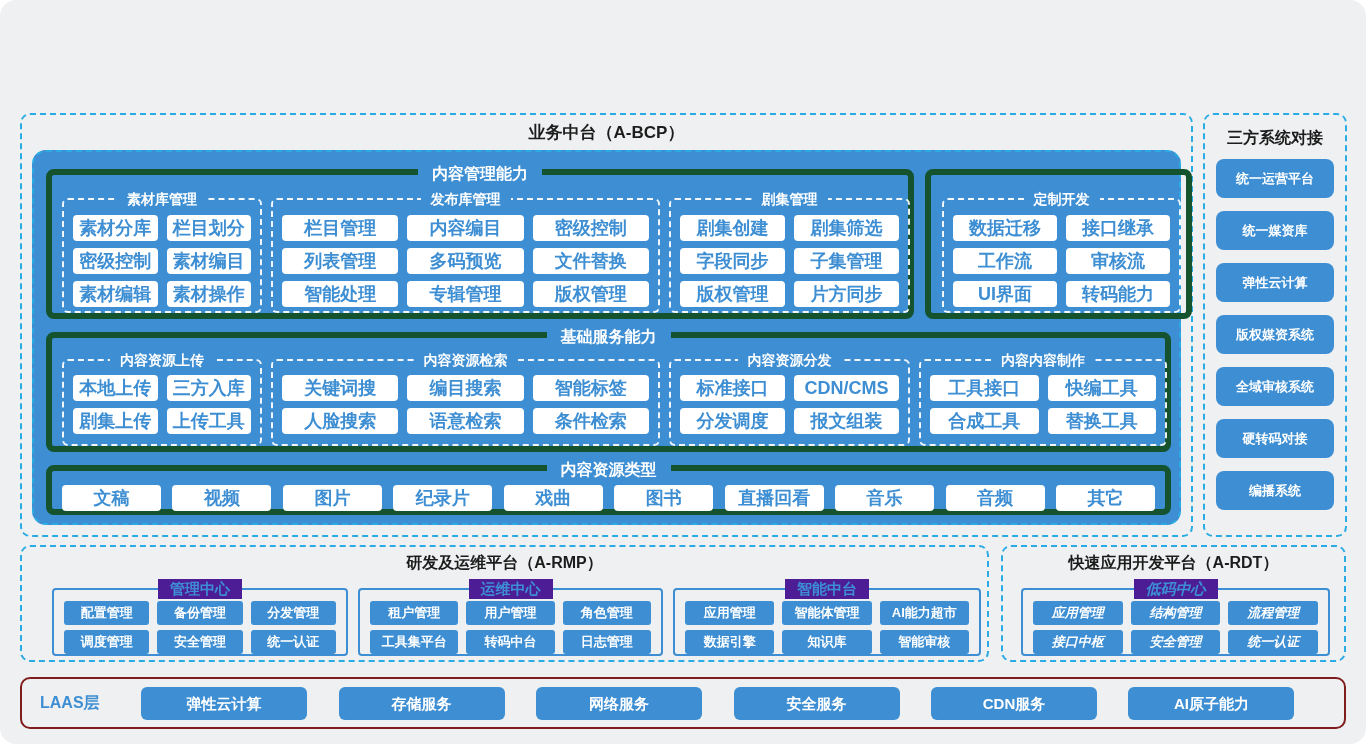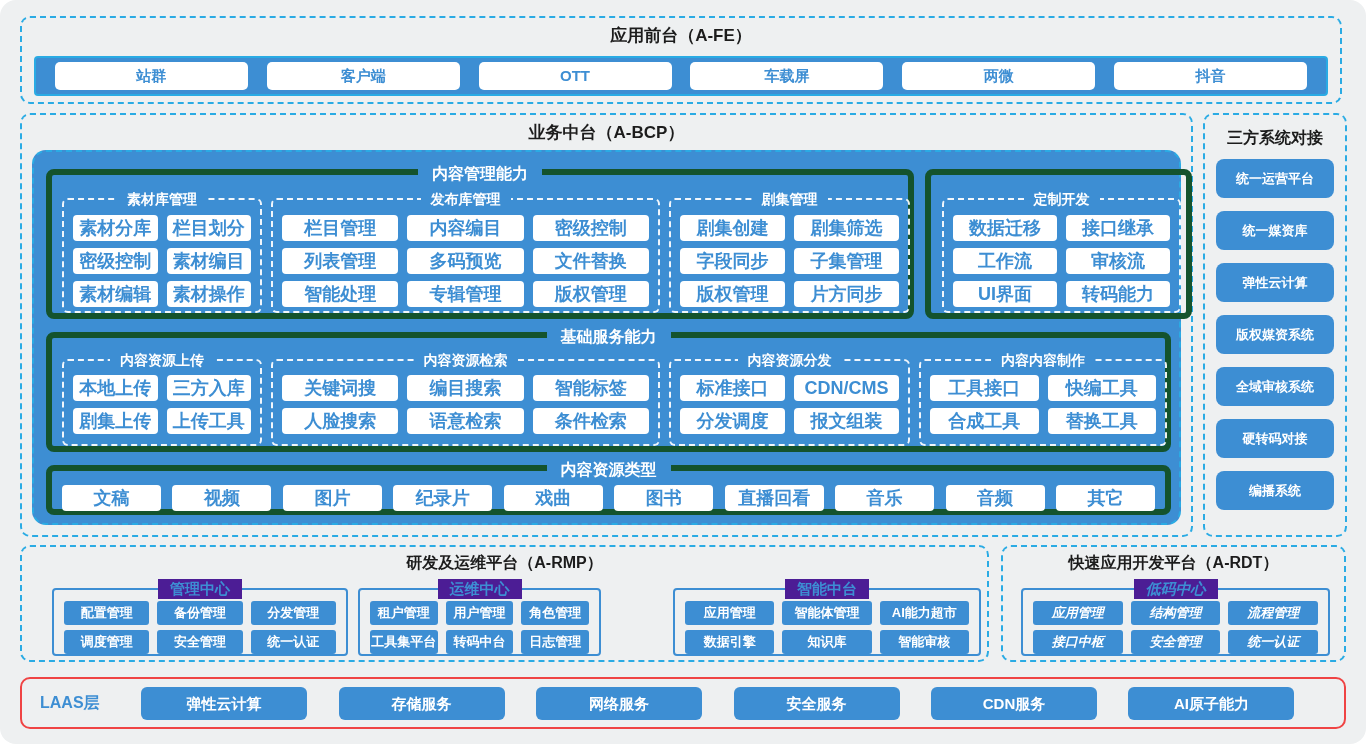--- a/index.html
+++ b/index.html
@@ -38,49 +38,32 @@
   .tp-btn{background:#3d8ed3;color:#ffffff;font-size:13px;font-weight:600;height:39px;line-height:39px;
     text-align:center;border-radius:8px;white-space:nowrap;}
   
   .bgroup{position:absolute;border:2px solid #3d8ed3;border-radius:4px;top:41px;height:68px;}
   .bgroup-title{position:absolute;top:-11px;left:50%;transform:translateX(-50%);background:#4c1d95;
     padding:0 12px;color:#3d8ed3;font-weight:700;font-size:15px;white-space:nowrap;line-height:20px;}
   .bgrid{display:grid;grid-template-columns:repeat(3,1fr);gap:5px 8px;padding:11px 10px 0;}
   .bchip{background:#3d8ed3;color:#ffffff;font-size:13px;font-weight:600;height:24px;line-height:24px;
     border-radius:3px;text-align:center;white-space:nowrap;overflow:hidden;}
   
-  .laas-bar{position:absolute;left:20px;top:677px;width:1326px;height:52px;border:2px solid #ef4444;
+  .laas-bar{position:absolute;left:20px;top:677px;width:1326px;height:52px;border:2px solid #7f1d1d;
     border-radius:10px;display:flex;align-items:center;padding:0 18px;}
   .laas-label{color:#3d8ed3;font-weight:700;font-size:16px;white-space:nowrap;margin-right:10px;}
   .laas-items{flex:1;display:flex;justify-content:space-evenly;align-items:center;}
   .laas-btn{background:#3d8ed3;color:#ffffff;font-size:15px;font-weight:600;width:166px;height:33px;
     line-height:33px;border-radius:6px;text-align:center;}
 </style>
 </head>
 <body>
 
 <div class="canvas">
 
-  <section class="dashed-sec" style="left:20px;top:16px;width:1322px;height:88px;">
-    <div class="sec-title">应用前台（A-FE）</div>
-    <div class="fe-bar">
-
-        <div class="fe-btn">站群</div>
-
-        <div class="fe-btn">客户端</div>
-
-        <div class="fe-btn">OTT</div>
-
-        <div class="fe-btn">车载屏</div>
-
-        <div class="fe-btn">两微</div>
-
-        <div class="fe-btn">抖音</div>
-      </div>
-  </section>
 
   <section class="dashed-sec" style="left:20px;top:113px;width:1173px;height:424px;">
     <div class="sec-title">业务中台（A-BCP）</div>
 
     <div class="blue-box">
 
       <div class="white-frame" style="left:12px;top:17px;width:868px;height:150px;">
         <div class="frame-title">内容管理能力</div>
 
         <div class="sub-dashed" style="left:10px;top:23px;width:200px;height:115px;">
@@ -234,21 +217,21 @@
 
       <div class="bchip">配置管理</div>
           <div class="bchip">备份管理</div>
           <div class="bchip">分发管理</div>
           <div class="bchip">调度管理</div>
           <div class="bchip">安全管理</div>
           <div class="bchip">统一认证</div>
         </div>
     </div>
 
-    <div class="bgroup" style="left:336px;width:243px;">
+    <div class="bgroup" style="left:336px;width:305px;">
       <div class="bgroup-title">运维中心</div>
       <div class="bgrid">
 
       <div class="bchip">租户管理</div>
           <div class="bchip">用户管理</div>
           <div class="bchip">角色管理</div>
           <div class="bchip">工具集平台</div>
           <div class="bchip">转码中台</div>
           <div class="bchip">日志管理</div>
         </div>

